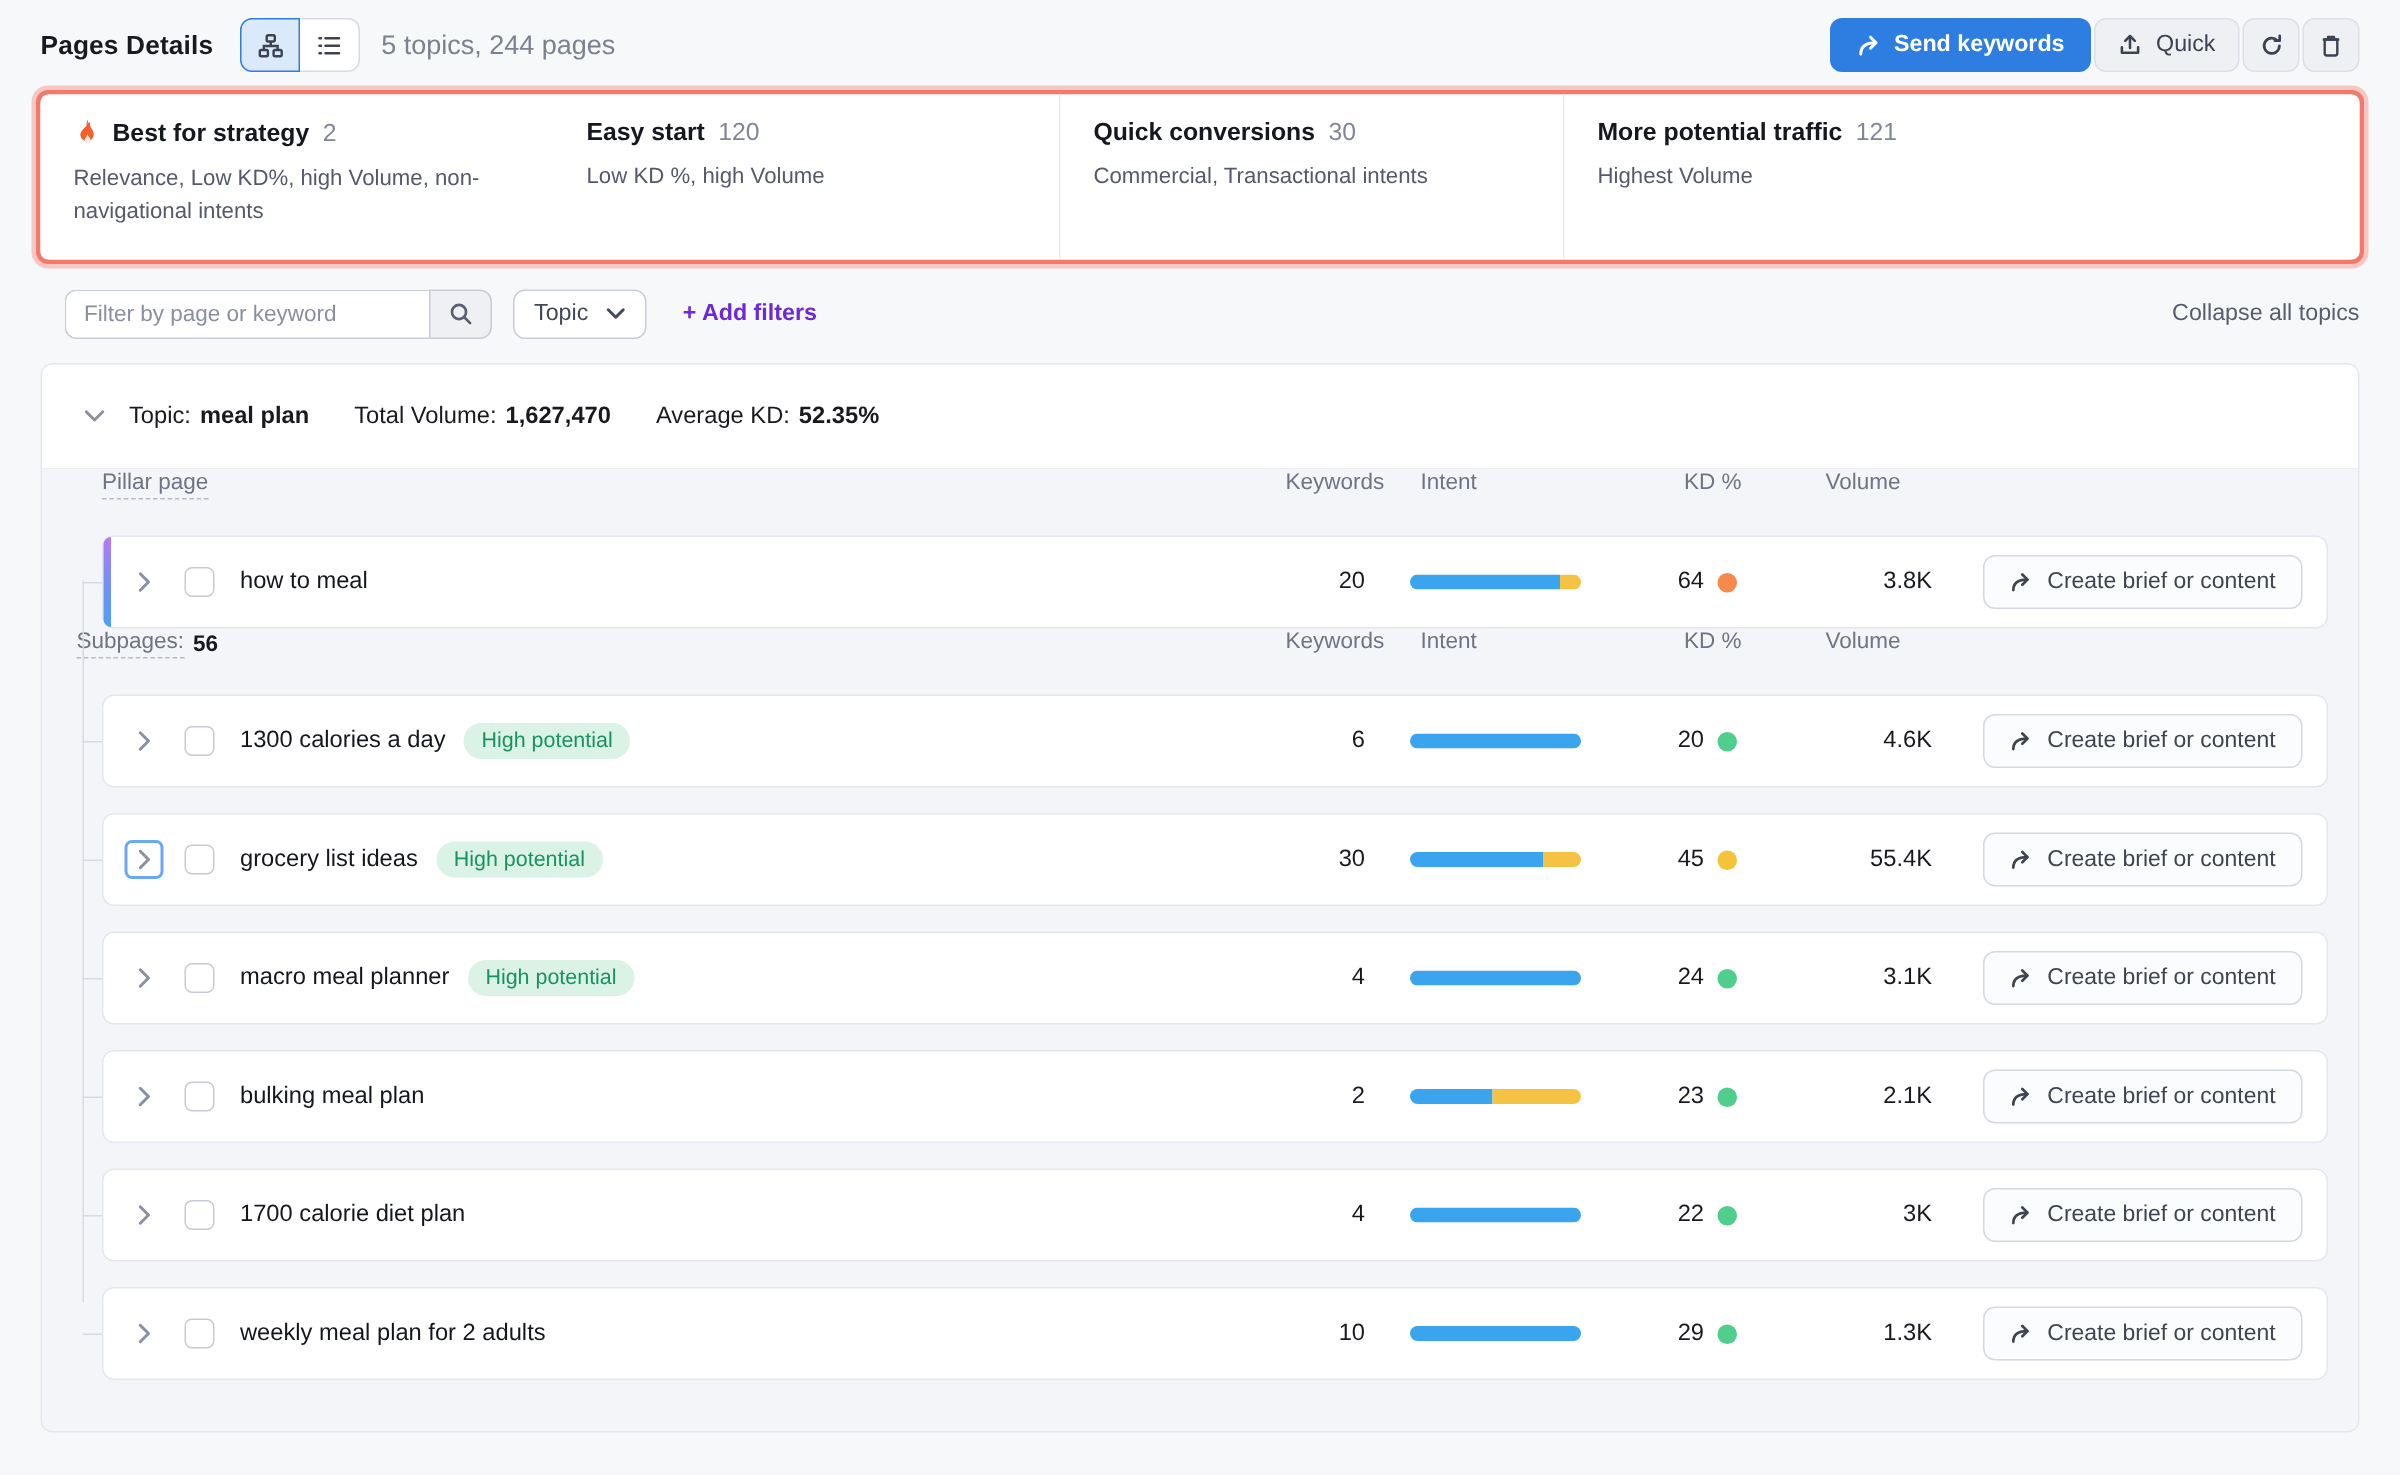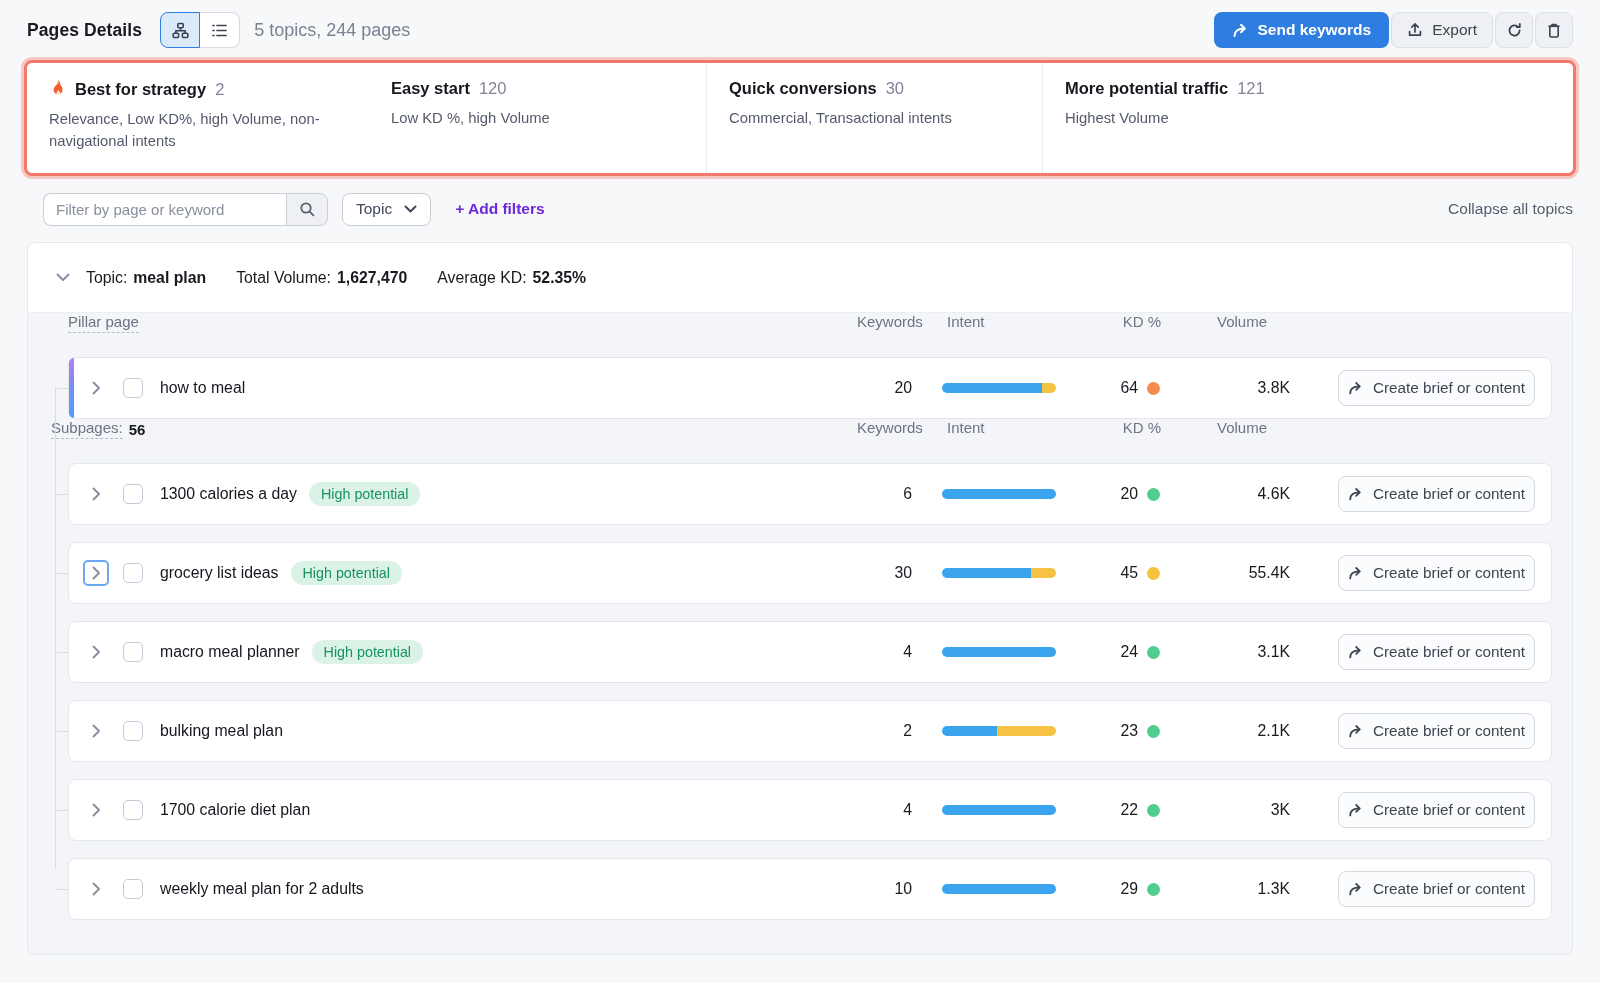--- a/index.html
+++ b/index.html
@@ -93,21 +93,21 @@
   .page-name { margin-left:17px; font-size:15.8px; color:#15171e; white-space:nowrap; }
   .badge { margin-left:12px; background:#dbf2e7; color:#17935e; font-size:14.3px; padding:4px 12px;
            border-radius:12px; white-space:nowrap; }
   .row-spacer { flex:1; }
   .col-kw { width:60px; text-align:right; font-size:15.8px; }
   .col-intent { width:114px; margin-left:30px; }
   .intent-bar { display:flex; width:114px; height:10px; border-radius:5px; overflow:hidden; }
   .col-kd { width:72px; margin-left:32px; display:flex; align-items:center; justify-content:flex-end; gap:9px; font-size:15.8px; }
   .kd-dot { width:13px; height:13px; border-radius:50%; flex:0 0 auto; }
   .col-vol { width:92px; margin-left:38px; text-align:right; font-size:15.8px; }
-  .col-action { width:197px; margin-left:48px; }
+  .col-action { width:213px; margin-left:34px; }
   .brief-btn { width:100%; height:36px; border:1px solid #d4d8e1; border-radius:8px; background:#fbfcfd;
                display:flex; align-items:center; justify-content:center; gap:10px; color:#3f4450;
                font-size:15.3px; cursor:pointer; font-family:inherit; }
 </style>
 </head>
 <body>
 
 <div class="topbar">
   <span class="page-title">Pages Details</span>
 
@@ -144,21 +144,21 @@
       <span>Send keywords</span>
     </button>
     <button class="btn btn-gray">
       <span>
         <svg width="16" height="16" viewBox="0 0 16 16" fill="none" stroke="#3c4250" stroke-width="1.7" stroke-linecap="round" stroke-linejoin="round">
           <path d="M8 10V2.3"></path>
             <path d="M4.8 5.2L8 2l3.2 3.2"></path>
             <path d="M2.6 9.5v3.6h10.8V9.5"></path>
         </svg>
       </span>
-      <span>Export</span>
+      <span>Quick</span>
     </button>
     <button class="btn btn-icon">
       <span>
         <svg width="17" height="17" viewBox="0 0 17 17" fill="none" stroke="#3c4250" stroke-width="1.8" stroke-linecap="round" stroke-linejoin="round">
           <path d="M13.6 8.5a5.1 5.1 0 1 1-1.5-3.6"></path>
             <path d="M13.8 1.9v3.2h-3.2"></path>
         </svg>
       </span>
     </button>
     <button class="btn btn-icon">

